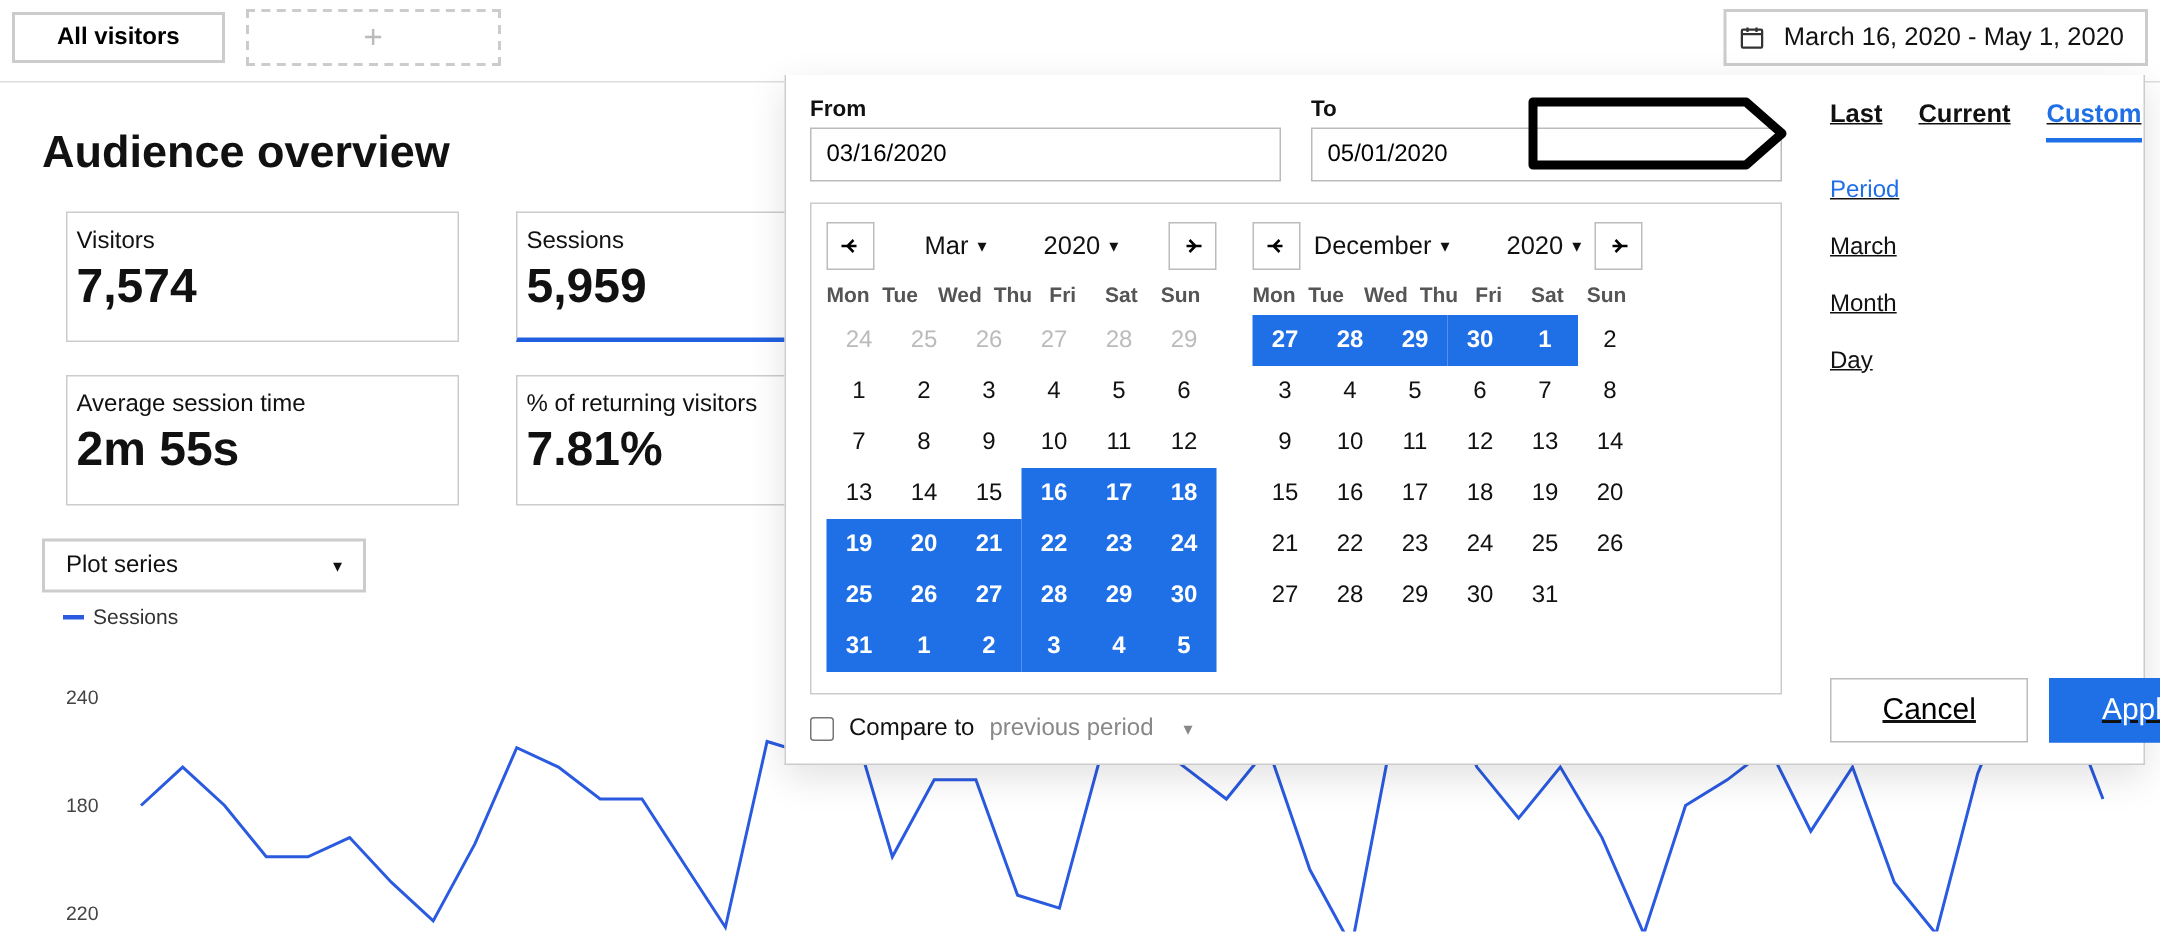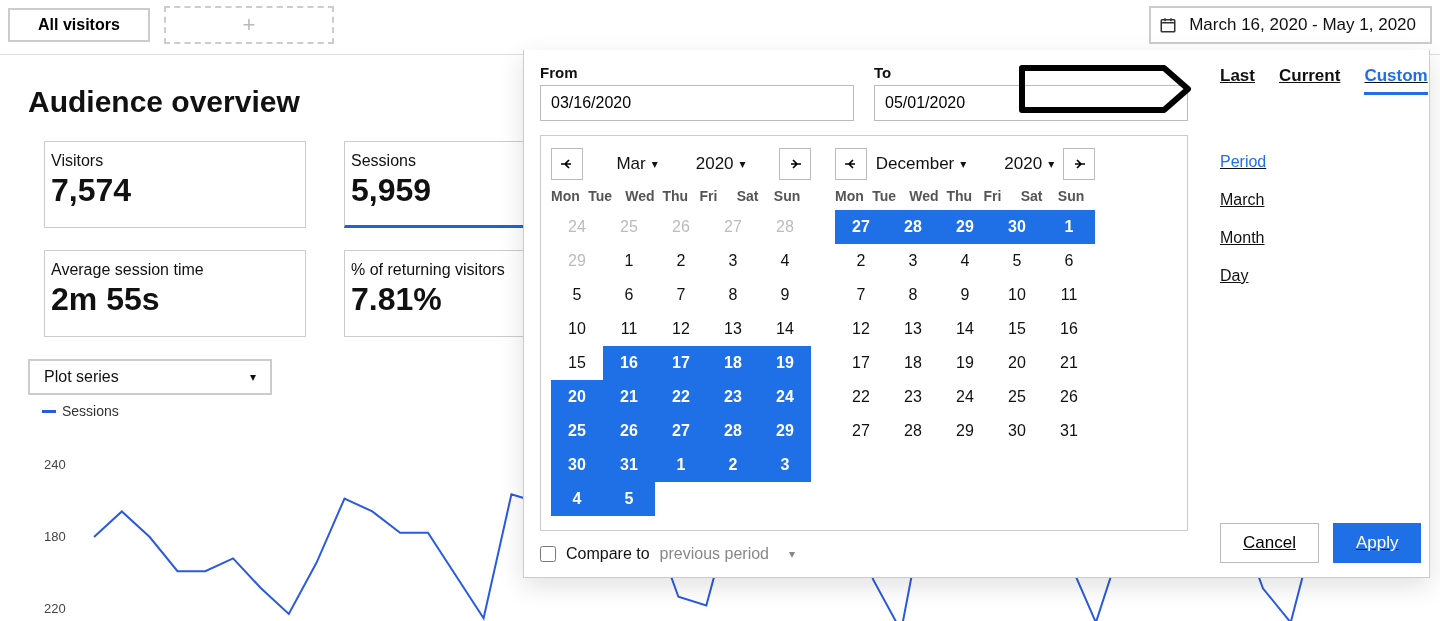--- a/index.html
+++ b/index.html
@@ -16,21 +16,21 @@
 
     
     .main { padding: 30px 28px 0 28px; }
     h1.title { font-size: 30px; font-weight: 700; margin-bottom: 22px; }
     .cards-row { display: flex; gap: 22px; margin-bottom: 22px; }
     .card { border: 1px solid #ccc; padding: 10px 18px 18px 6px; width: 262px; margin-left: 16px; }
     .card .label { font-size: 16px; margin-bottom: 2px; }
     .card .value { font-size: 32px; font-weight: 700; }
     .card.active { border-bottom: 3px solid #2060e0; padding-bottom: 16px; }
     
-    .plot-series { border: 2px solid #ccc; width: 244px; padding: 7px 14px; font-size: 16px; display: flex; align-items: center; justify-content: space-between; margin-bottom: 8px; }
+    .plot-series { border: 2px solid #ccc; width: 216px; padding: 7px 14px; font-size: 16px; display: flex; align-items: center; justify-content: space-between; margin-bottom: 8px; }
     .caret { font-size: 12px; }
     
     .legend { font-size: 14px; color: #333; padding-left: 14px; display: flex; align-items: center; gap: 6px; }
     .legend-swatch { width: 14px; height: 3px; background: #2a5ae0; display: inline-block; }
     
     .chart { position: relative; height: 200px; margin-top: 18px; padding-left: 60px; }
     .ticks { position: absolute; left: 16px; top: 0; font-size: 13px; color: #444; }
     .tick { position: absolute; }
     svg.line { position: absolute; left: 60px; top: 0; }
 
@@ -54,31 +54,31 @@
     .to-col { position: relative; }
 
     .cal-frame { border: 1px solid #ccc; padding: 12px 10px 14px 10px; margin-top: 4px; }
     .calendars { display: flex; gap: 24px; }
     .cal { width: 260px; }
     .cal-hdr { display: flex; align-items: center; justify-content: space-between; margin-bottom: 8px; }
     .nav-btn { width: 32px; height: 32px; border: 1px solid #bbb; background: #fff; display: flex; align-items: center; justify-content: center; font-size: 18px; cursor: pointer; }
     .hdr-labels { display: flex; gap: 38px; font-size: 17px; }
     .hdr-labels span { display: inline-flex; align-items: center; gap: 6px; }
     .dow { display: grid; grid-template-columns: repeat(7, 1fr); font-size: 14px; font-weight: 600; color: #555; margin-bottom: 6px; }
-    .grid { display: grid; grid-template-columns: repeat(5, 1fr); text-align: center; font-size: 16px; }
+    .grid { display: grid; grid-template-columns: repeat(6, 1fr); text-align: center; font-size: 16px; }
     .cell { height: 34px; line-height: 34px; }
     .cell.muted { color: #bbb; }
     .cell.sel { background: #1f6fe6; color: #fff; font-weight: 600; }
     
     .compare { display: flex; align-items: center; gap: 10px; margin-top: 14px; font-size: 16px; }
     .compare input[type=checkbox] { width: 16px; height: 16px; }
     .compare .cmp-period { color: #888; display: inline-flex; align-items: center; gap: 20px; }
 
     .footer-btns { display: flex; gap: 14px; margin-top: auto; padding-top: 200px; }
-    .btn { padding: 9px 22px; font-size: 17px; border: 1px solid #bbb; background: #fff; cursor: pointer; }
+    .btn { padding: 9px 34px; font-size: 20px; border: 1px solid #bbb; background: #fff; cursor: pointer; }
     .btn.primary { background: #1f6fe6; color: #fff; border-color: #1f6fe6; }
 
     .cursor-annot { position: absolute; right: -6px; top: 0px; width: 176px; height: 50px; z-index: 10; }
   </style>
 </head>
 <body>
 
 <div class="topbar">
   <button class="seg-btn">All visitors</button>
   <div class="seg-add">+</div>

